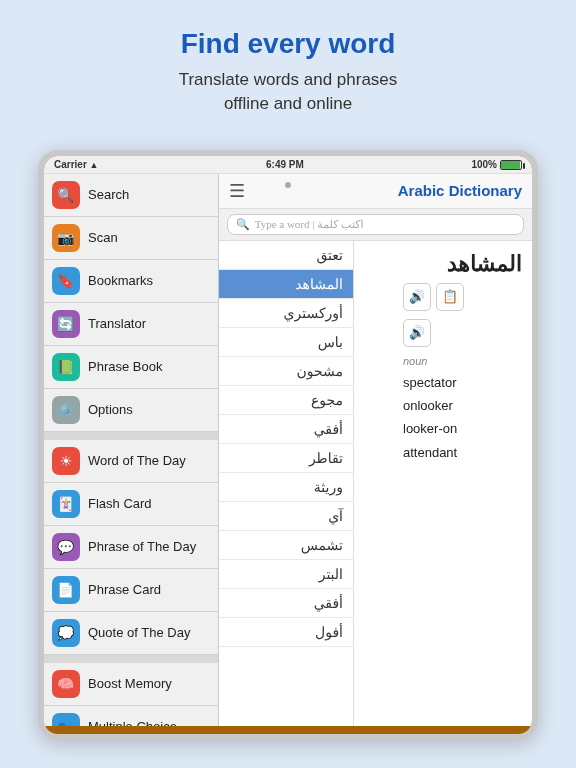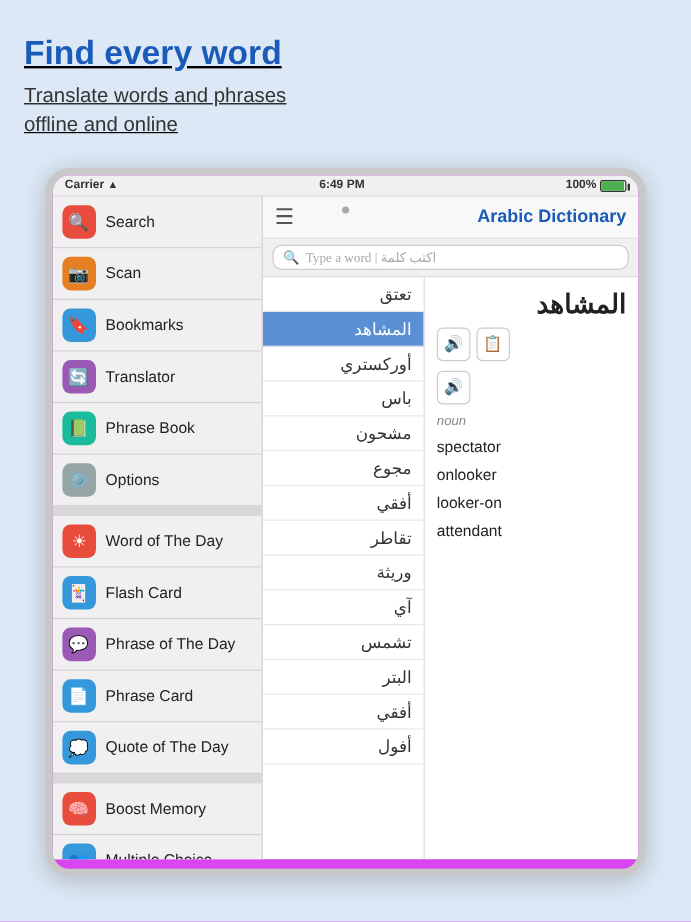--- a/index.html
+++ b/index.html
@@ -5,39 +5,39 @@
     * { box-sizing: border-box; margin: 0; padding: 0; }
     body {
       width: 576px;
       height: 768px;
       background: #dce8f5;
       font-family: -apple-system, 'Helvetica Neue', Arial, sans-serif;
       overflow: hidden;
     }
 
     .header-section {
+      text-align: center;
       padding: 28px 20px 20px;
-      text-decoration: underline;
     }
     .header-title {
       font-size: 28px;
       font-weight: 800;
       color: #1a5ab8;
       margin-bottom: 8px;
     }
     .header-subtitle {
       font-size: 17px;
       color: #333;
       line-height: 1.4;
     }
 
     .device-wrapper {
-      margin: 4px auto;
+      margin: 14px auto;
       width: 500px;
-      background: #d946ef;
+      background: #a16207;
       border-radius: 20px;
       border: 6px solid #c8c8c8;
       box-shadow: 0 4px 20px rgba(0,0,0,0.2);
       overflow: hidden;
       height: 590px;
       position: relative;
     }
 
     
     .status-bar {
@@ -216,20 +216,21 @@
       font-style: italic;
       margin-bottom: 4px;
     }
     .def-meanings { font-size: 13px; color: #222; line-height: 1.8; }
 
     
     .main-area {
       display: flex;
       flex: 1;
       overflow: hidden;
+      gap: 39px;
     }
     .word-list-panel {
       width: 135px;
       border-right: 1px solid #ddd;
       overflow: hidden;
       flex-shrink: 0;
     }
     .definition-panel {
       flex: 1;
       padding: 10px;

